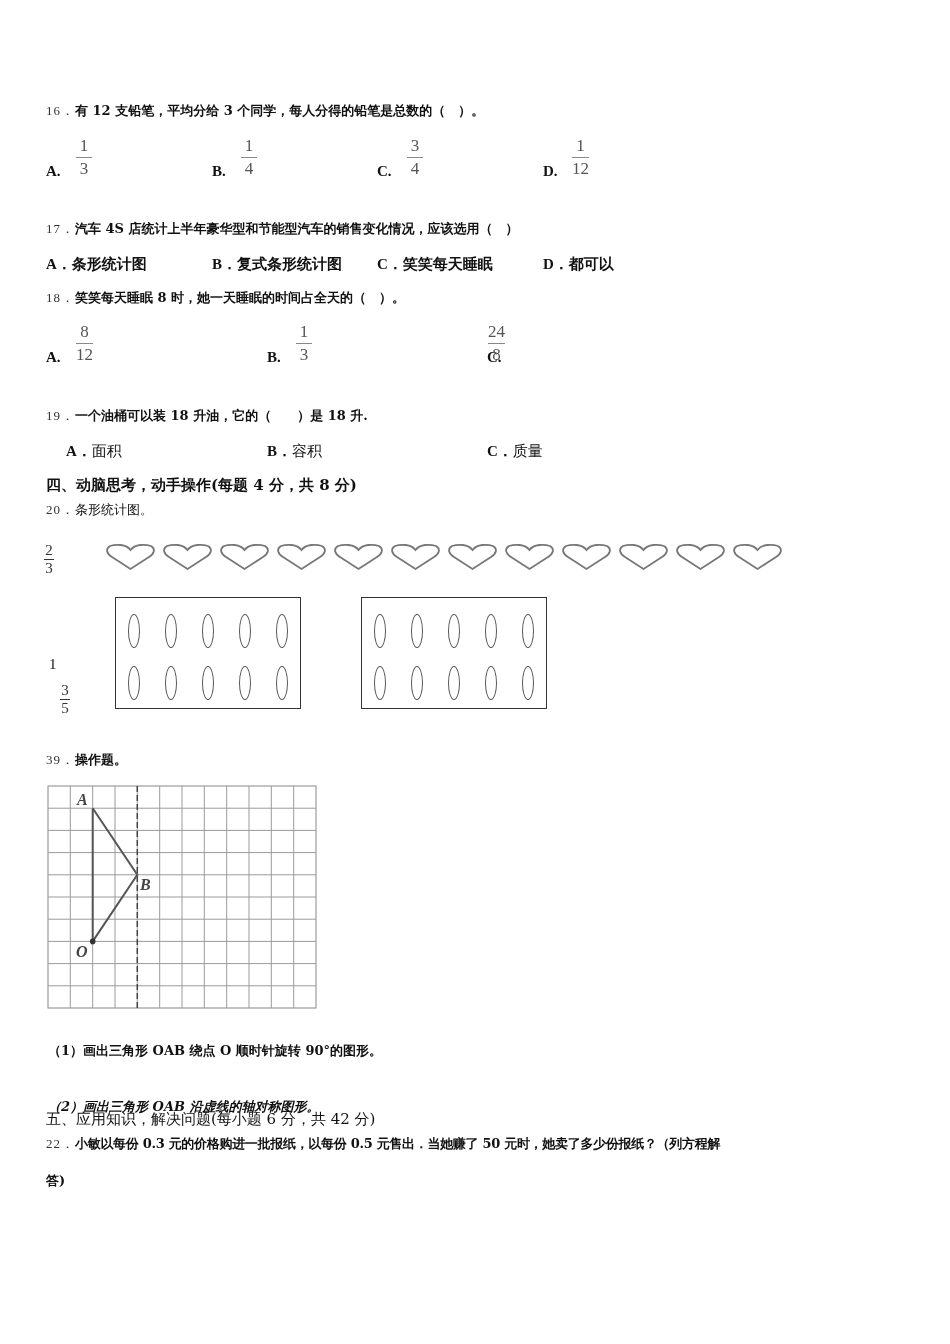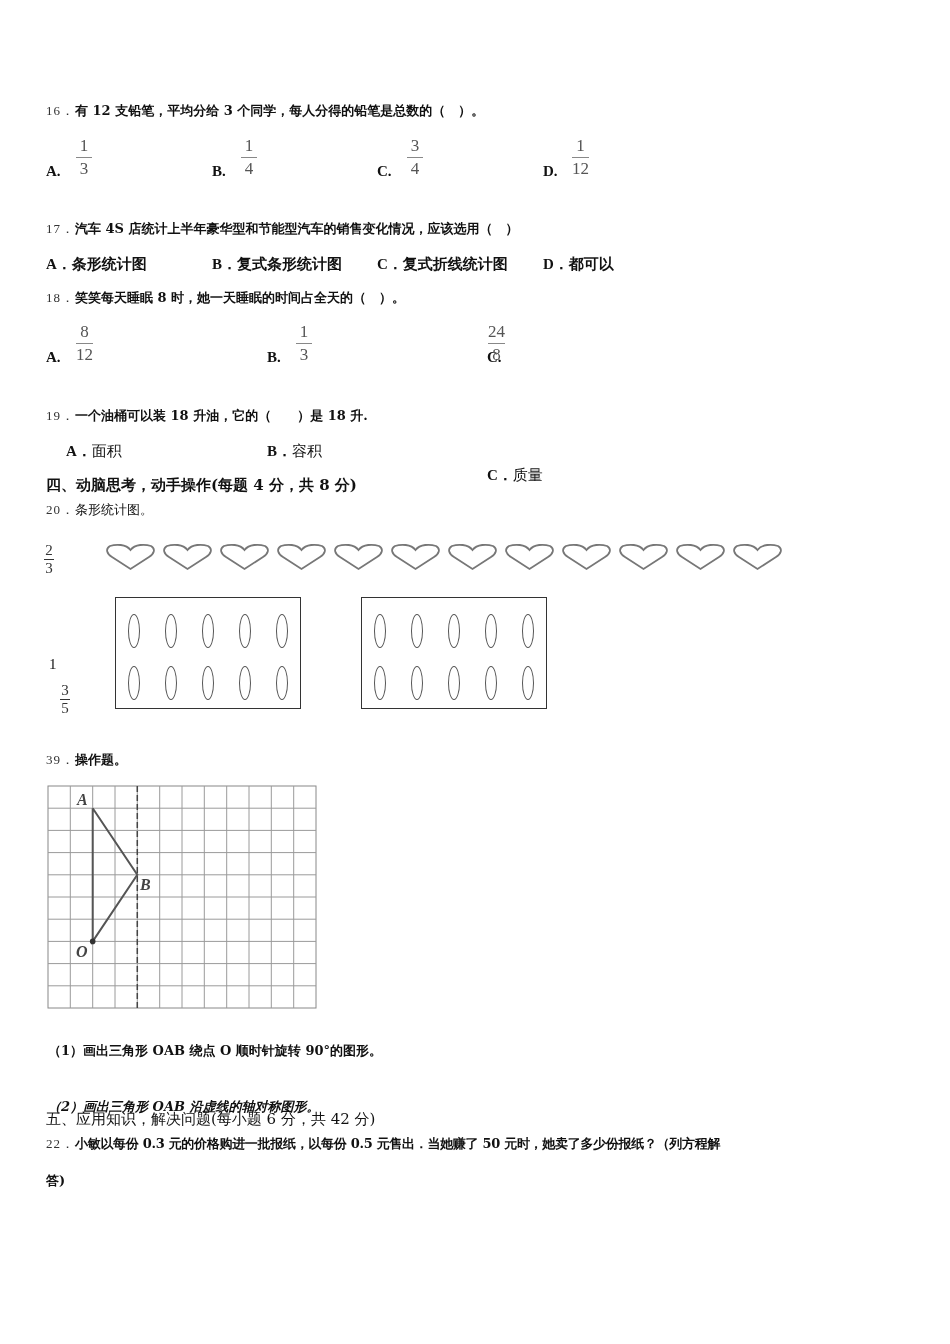--- a/index.html
+++ b/index.html
@@ -51,21 +51,21 @@
     <span>1</span>
     <span class="bar"></span>
     <span>12</span>
   </div>
 
 <div class="line" style="top:220px;">
   <span class="num">17．</span><span>汽车 4S 店统计上半年豪华型和节能型汽车的销售变化情况，应该选用（　）</span>
 </div>
 <div class="opt" style="left:46px; top:255px;"><span class="lbl">A．</span><span>条形统计图</span></div>
 <div class="opt" style="left:212px; top:255px;"><span class="lbl">B．</span><span>复式条形统计图</span></div>
-<div class="opt" style="left:377px; top:255px;"><span class="lbl">C．</span><span>复式折线统计图</span></div>
+<div class="opt" style="left:377px; top:255px;"><span class="lbl">C．</span><span>笑笑每天睡眠</span></div>
 <div class="opt" style="left:543px; top:255px;"><span class="lbl">D．</span><span>都可以</span></div>
 
 <div class="line" style="top:289px;">
   <span class="num">18．</span><span>笑笑每天睡眠 8 时，她一天睡眠的时间占全天的（　）。</span>
 </div>
 <div class="opt" style="left:46px; top:348px;"><span class="lbl">A.</span></div>
 <div class="frac" style="left:76px; top:322px;">
     <span>8</span>
     <span class="bar"></span>
     <span>12</span>
@@ -81,21 +81,21 @@
     <span>24</span>
     <span class="bar"></span>
     <span>8</span>
   </div>
 
 <div class="line" style="top:407px;">
   <span class="num">19．</span><span>一个油桶可以装 18 升油，它的（　　）是 18 升.</span>
 </div>
 <div class="opt" style="left:46px; top:442px;margin-left:20px;"><span class="lbl">A．</span><span style="font-weight:normal">面积</span></div>
 <div class="opt" style="left:267px; top:442px;"><span class="lbl">B．</span><span style="font-weight:normal">容积</span></div>
-<div class="opt" style="left:487px; top:442px;margin-top:24px;"><span class="lbl">C．</span><span style="font-weight:normal">质量</span></div>
+<div class="opt" style="left:487px; top:442px;"><span class="lbl">C．</span><span style="font-weight:normal">质量</span></div>
 
 <div class="section" style="top:476px;font-weight:bold;">四、动脑思考，动手操作(每题 4 分，共 8 分)</div>
 
 <div class="line" style="top:501px; font-weight:normal;">
   <span class="num">20．</span><span>条形统计图。</span>
 </div>
 <div class="small-frac" style="left:44px; top:543px;">
     <span>2</span>
     <span class="bar"></span>
     <span>3</span>

